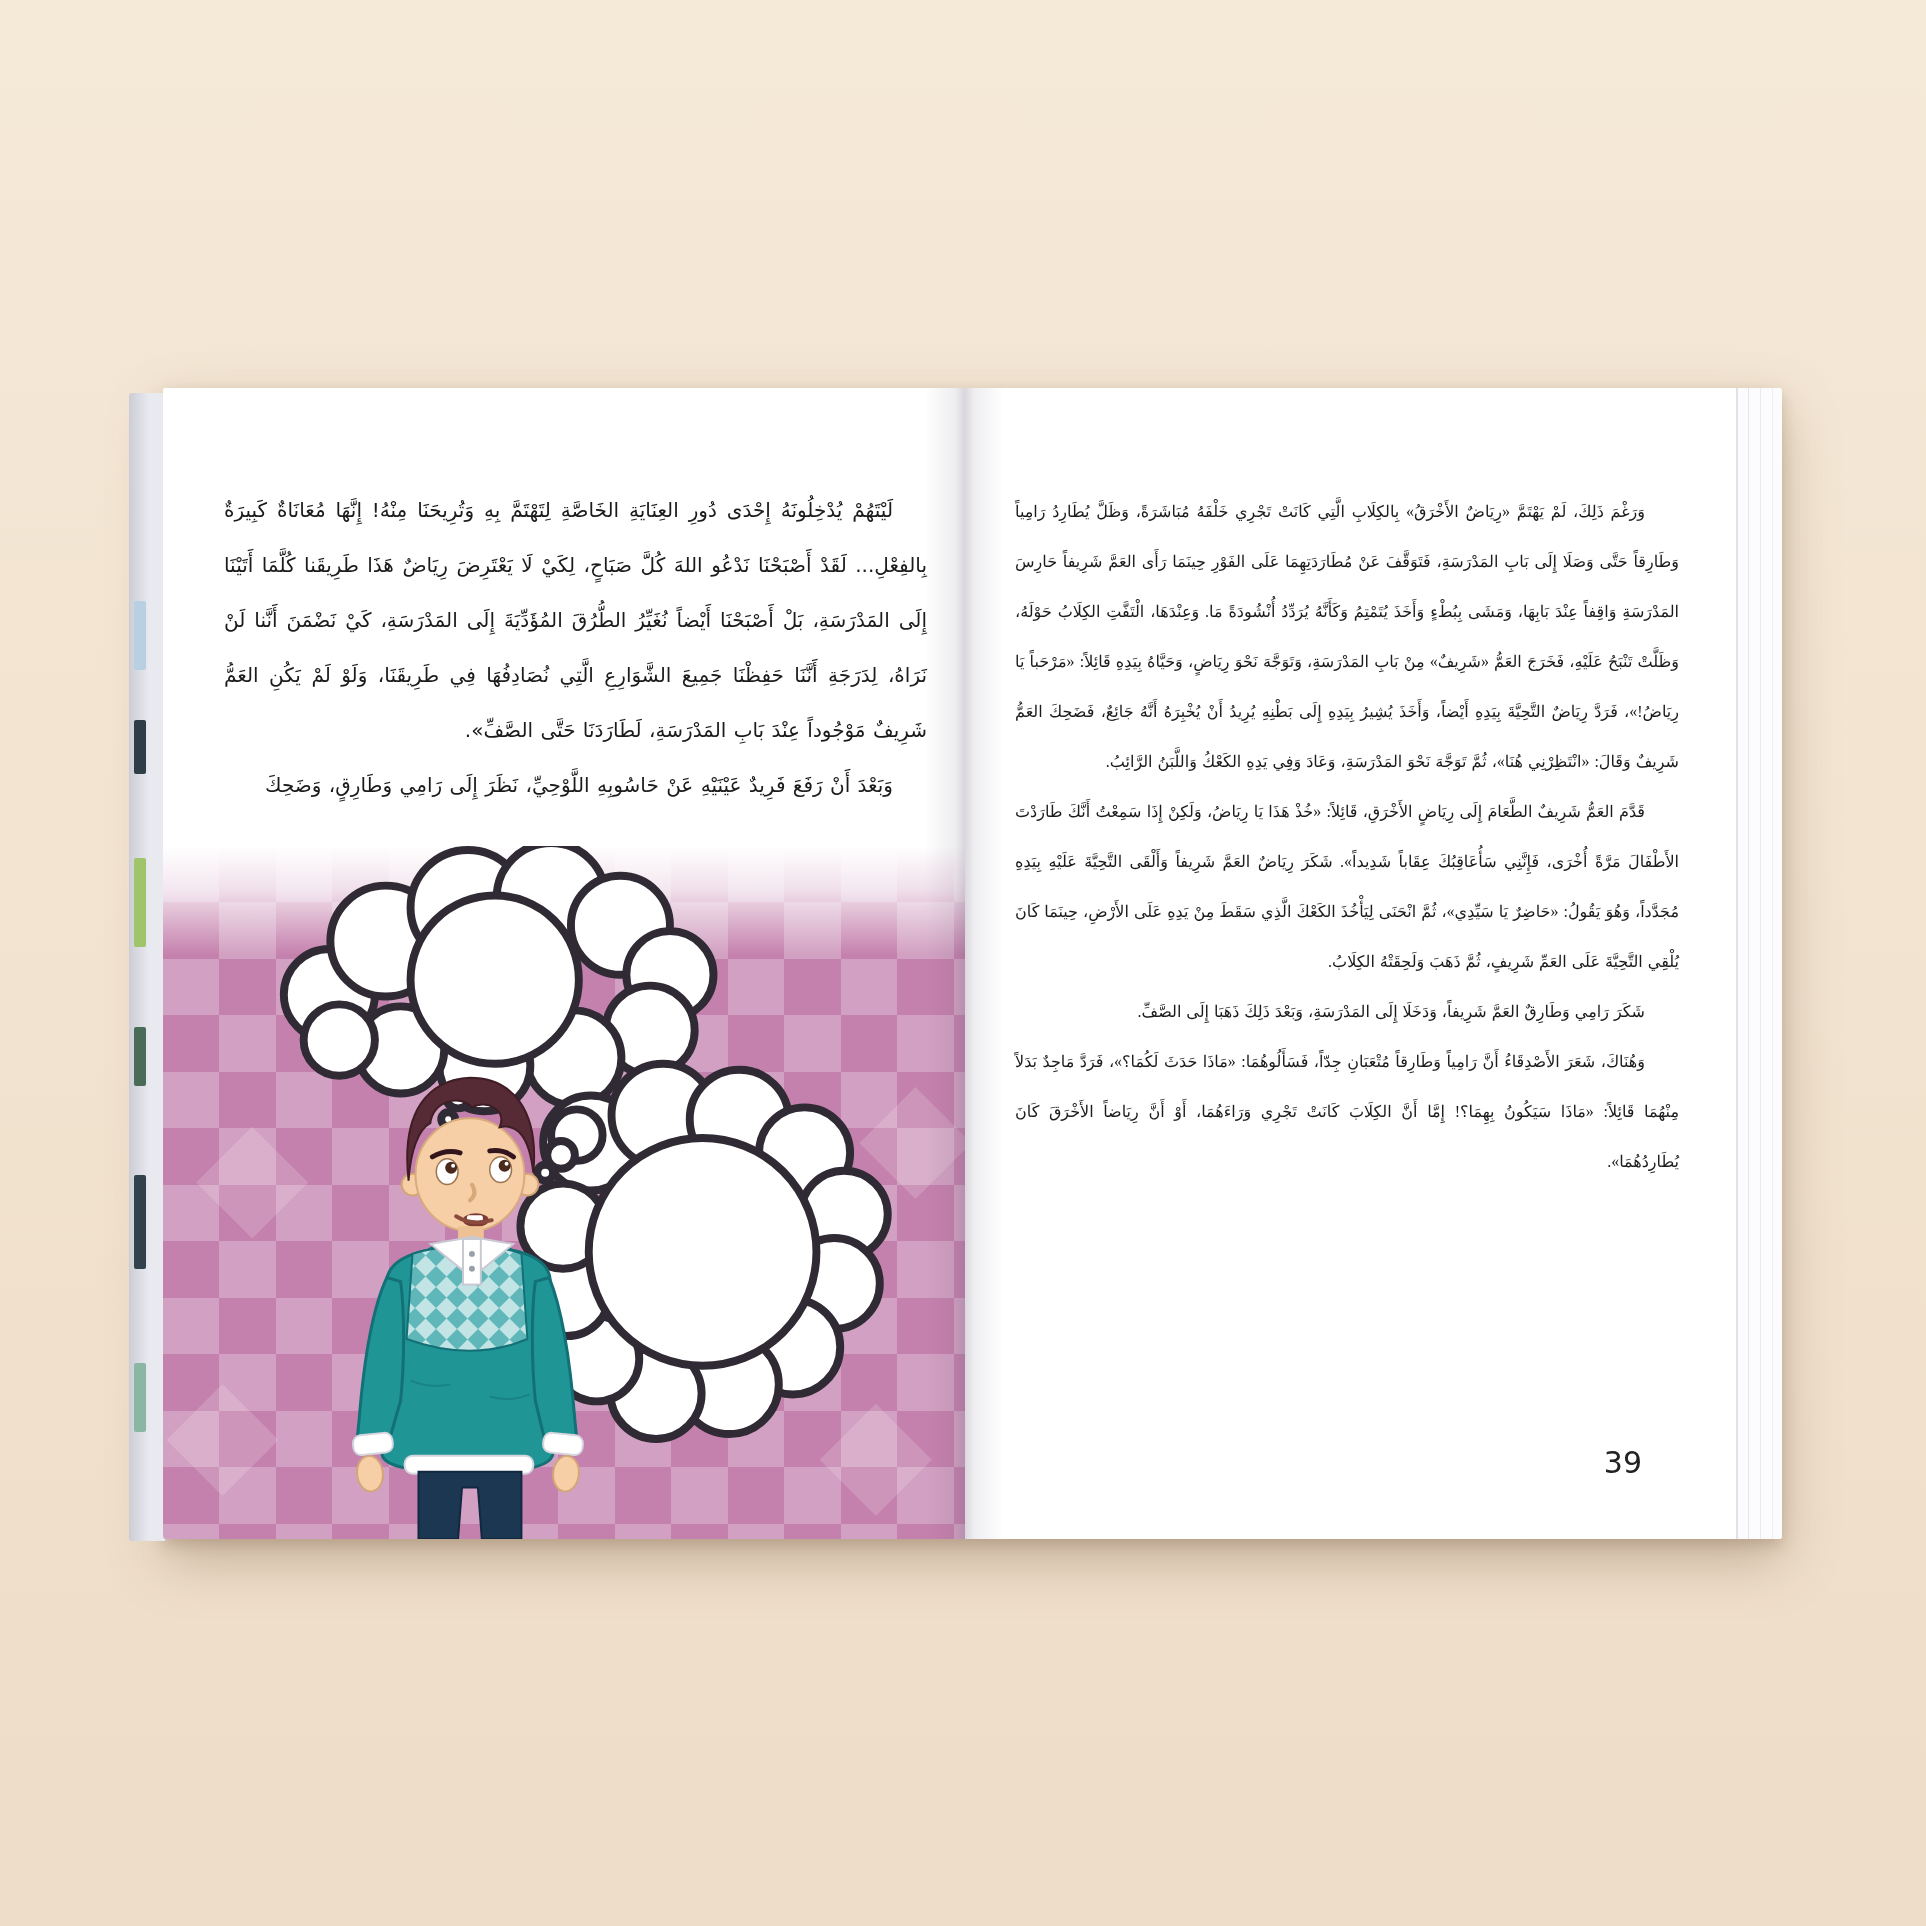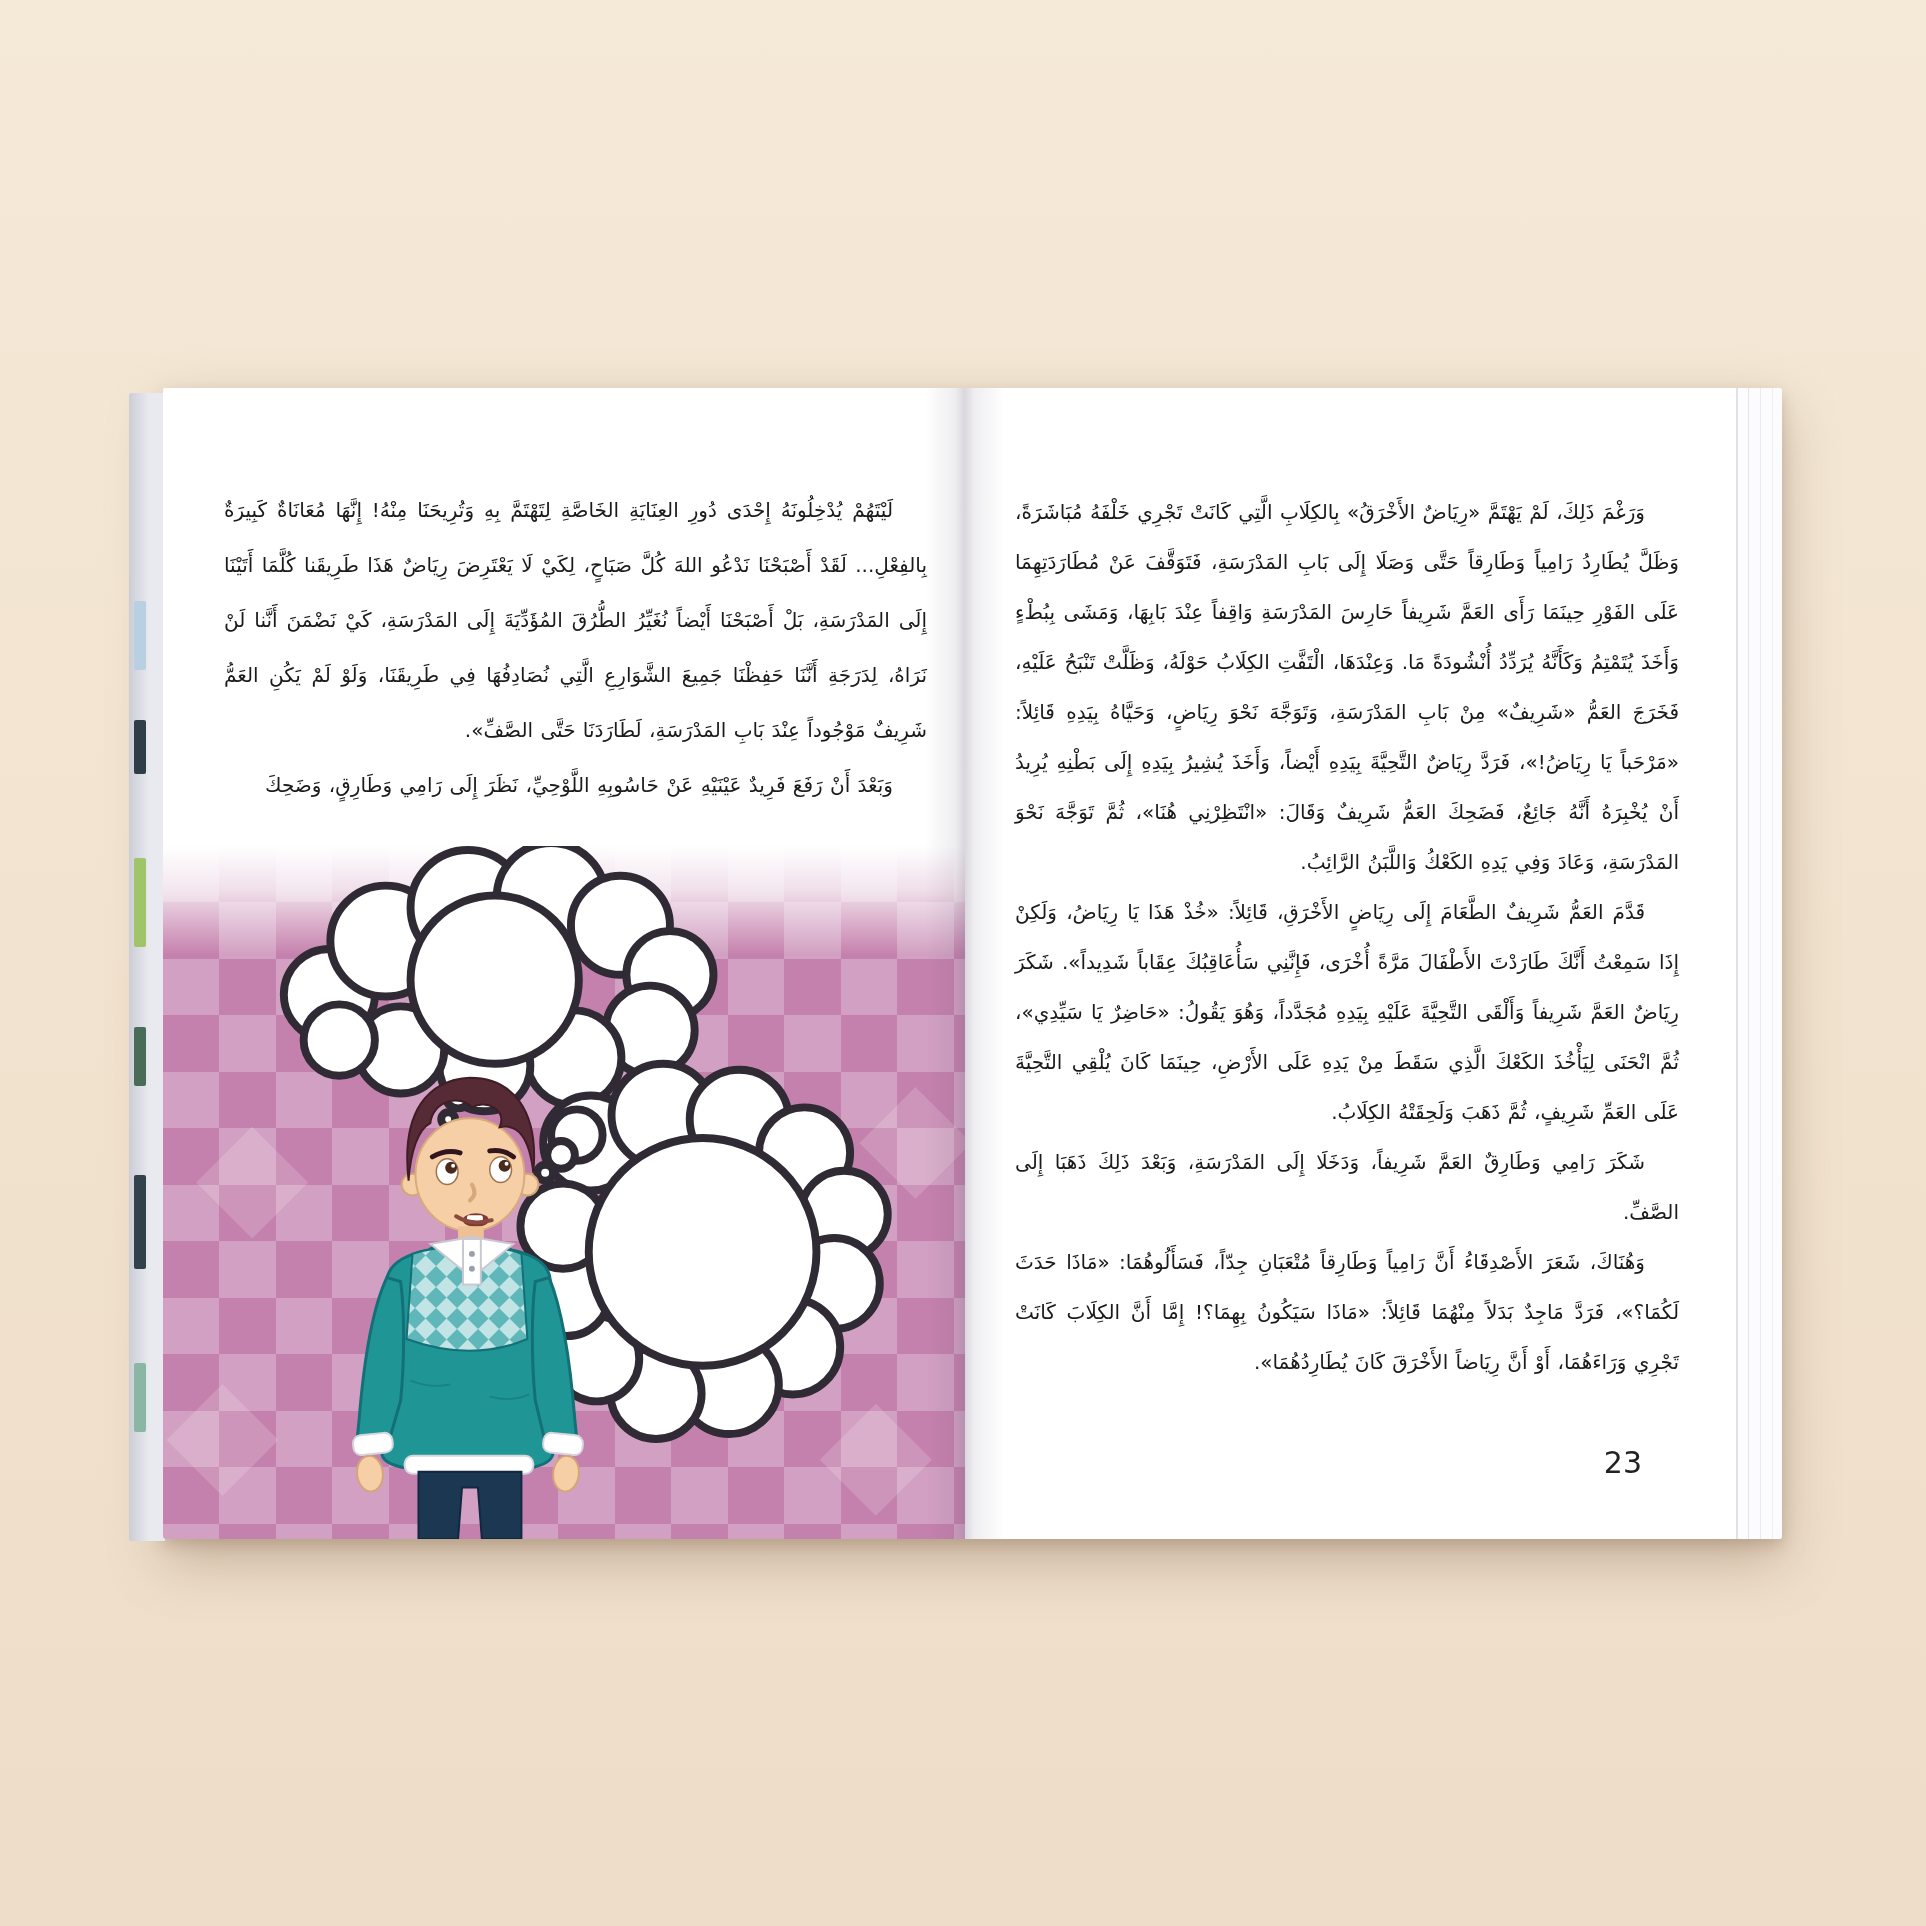--- a/index.html
+++ b/index.html
@@ -46,21 +46,21 @@
     background:linear-gradient(to right,rgba(90,80,105,0) 0%,rgba(90,80,105,.10) 38%,
       rgba(110,100,125,.26) 50%,rgba(90,80,105,.10) 62%,rgba(90,80,105,0) 100%);
   }
 
   
   .text-block{
     position:absolute;direction:rtl;color:#1b1b1b;z-index:5;
     font-family:"DejaVu Sans",sans-serif;
   }
   .page-left .text-block{top:95px;right:38px;width:703px;font-size:20px;line-height:55px;}
-  .page-right .text-block{top:99px;right:57px;width:664px;font-size:20px;line-height:50px;}
+  .page-right .text-block{top:99px;right:57px;width:664px;font-size:16px;line-height:50px;font-family:Liberation Serif, serif;}
   .para{margin:0;text-align:justify;text-indent:34px;word-spacing:1px;}
   .page-num-right{
     position:absolute;top:1057px;right:94px;font-size:30px;color:#222;z-index:6;
     font-family:"DejaVu Sans",sans-serif;
   }
 
   
   .illustration{
     position:absolute;left:0;top:458px;width:802px;height:693px;z-index:1;
     background-color:var(--pattern-light,#d2a0c2);
@@ -361,20 +361,20 @@
       </div>
     </div>
 
     <div class="page page-right">
       <div class="text-block">
           <p class="para">وَرَغْمَ ذَلِكَ، لَمْ يَهْتَمَّ «رِيَاضٌ الأَخْرَقُ» بِالكِلَابِ الَّتِي كَانَتْ تَجْرِي خَلْفَهُ مُبَاشَرَةً، وَظَلَّ يُطَارِدُ رَامِياً وَطَارِقاً حَتَّى وَصَلَا إِلَى بَابِ المَدْرَسَةِ، فَتَوَقَّفَ عَنْ مُطَارَدَتِهِمَا عَلَى الفَوْرِ حِينَمَا رَأَى العَمَّ شَرِيفاً حَارِسَ المَدْرَسَةِ وَاقِفاً عِنْدَ بَابِهَا، وَمَشَى بِبُطْءٍ وَأَخَذَ يُتَمْتِمُ وَكَأَنَّهُ يُرَدِّدُ أُنْشُودَةً مَا. وَعِنْدَهَا، الْتَفَّتِ الكِلَابُ حَوْلَهُ، وَظَلَّتْ تَنْبَحُ عَلَيْهِ، فَخَرَجَ العَمُّ «شَرِيفٌ» مِنْ بَابِ المَدْرَسَةِ، وَتَوَجَّهَ نَحْوَ رِيَاضٍ، وَحَيَّاهُ بِيَدِهِ قَائِلاً: «مَرْحَباً يَا رِيَاضُ!»، فَرَدَّ رِيَاضٌ التَّحِيَّةَ بِيَدِهِ أَيْضاً، وَأَخَذَ يُشِيرُ بِيَدِهِ إِلَى بَطْنِهِ يُرِيدُ أَنْ يُخْبِرَهُ أَنَّهُ جَائِعٌ، فَضَحِكَ العَمُّ شَرِيفٌ وَقَالَ: «انْتَظِرْنِي هُنَا»، ثُمَّ تَوَجَّهَ نَحْوَ المَدْرَسَةِ، وَعَادَ وَفِي يَدِهِ الكَعْكُ وَاللَّبَنُ الرَّائِبُ.</p>
           <p class="para">قَدَّمَ العَمُّ شَرِيفٌ الطَّعَامَ إِلَى رِيَاضٍ الأَخْرَقِ، قَائِلاً: «خُذْ هَذَا يَا رِيَاضُ، وَلَكِنْ إِذَا سَمِعْتُ أَنَّكَ طَارَدْتَ الأَطْفَالَ مَرَّةً أُخْرَى، فَإِنَّنِي سَأُعَاقِبُكَ عِقَاباً شَدِيداً». شَكَرَ رِيَاضٌ العَمَّ شَرِيفاً وَأَلْقَى التَّحِيَّةَ عَلَيْهِ بِيَدِهِ مُجَدَّداً، وَهُوَ يَقُولُ: «حَاضِرٌ يَا سَيِّدِي»، ثُمَّ انْحَنَى لِيَأْخُذَ الكَعْكَ الَّذِي سَقَطَ مِنْ يَدِهِ عَلَى الأَرْضِ، حِينَمَا كَانَ يُلْقِي التَّحِيَّةَ عَلَى العَمِّ شَرِيفٍ، ثُمَّ ذَهَبَ وَلَحِقَتْهُ الكِلَابُ.</p>
           <p class="para">شَكَرَ رَامِي وَطَارِقٌ العَمَّ شَرِيفاً، وَدَخَلَا إِلَى المَدْرَسَةِ، وَبَعْدَ ذَلِكَ ذَهَبَا إِلَى الصَّفِّ.</p>
           <p class="para">وَهُنَاكَ، شَعَرَ الأَصْدِقَاءُ أَنَّ رَامِياً وَطَارِقاً مُتْعَبَانِ جِدّاً، فَسَأَلُوهُمَا: «مَاذَا حَدَثَ لَكُمَا؟»، فَرَدَّ مَاجِدٌ بَدَلاً مِنْهُمَا قَائِلاً: «مَاذَا سَيَكُونُ بِهِمَا؟! إِمَّا أَنَّ الكِلَابَ كَانَتْ تَجْرِي وَرَاءَهُمَا، أَوْ أَنَّ رِيَاضاً الأَخْرَقَ كَانَ يُطَارِدُهُمَا».</p>
         </div>
-      <div class="page-num-right">23</div>
+      <div class="page-num-right">39</div>
     </div>
 
     <div class="edge-right"></div>
     <div class="gutter"></div>
   </div>
 </div>
 
 
 </body></html>

